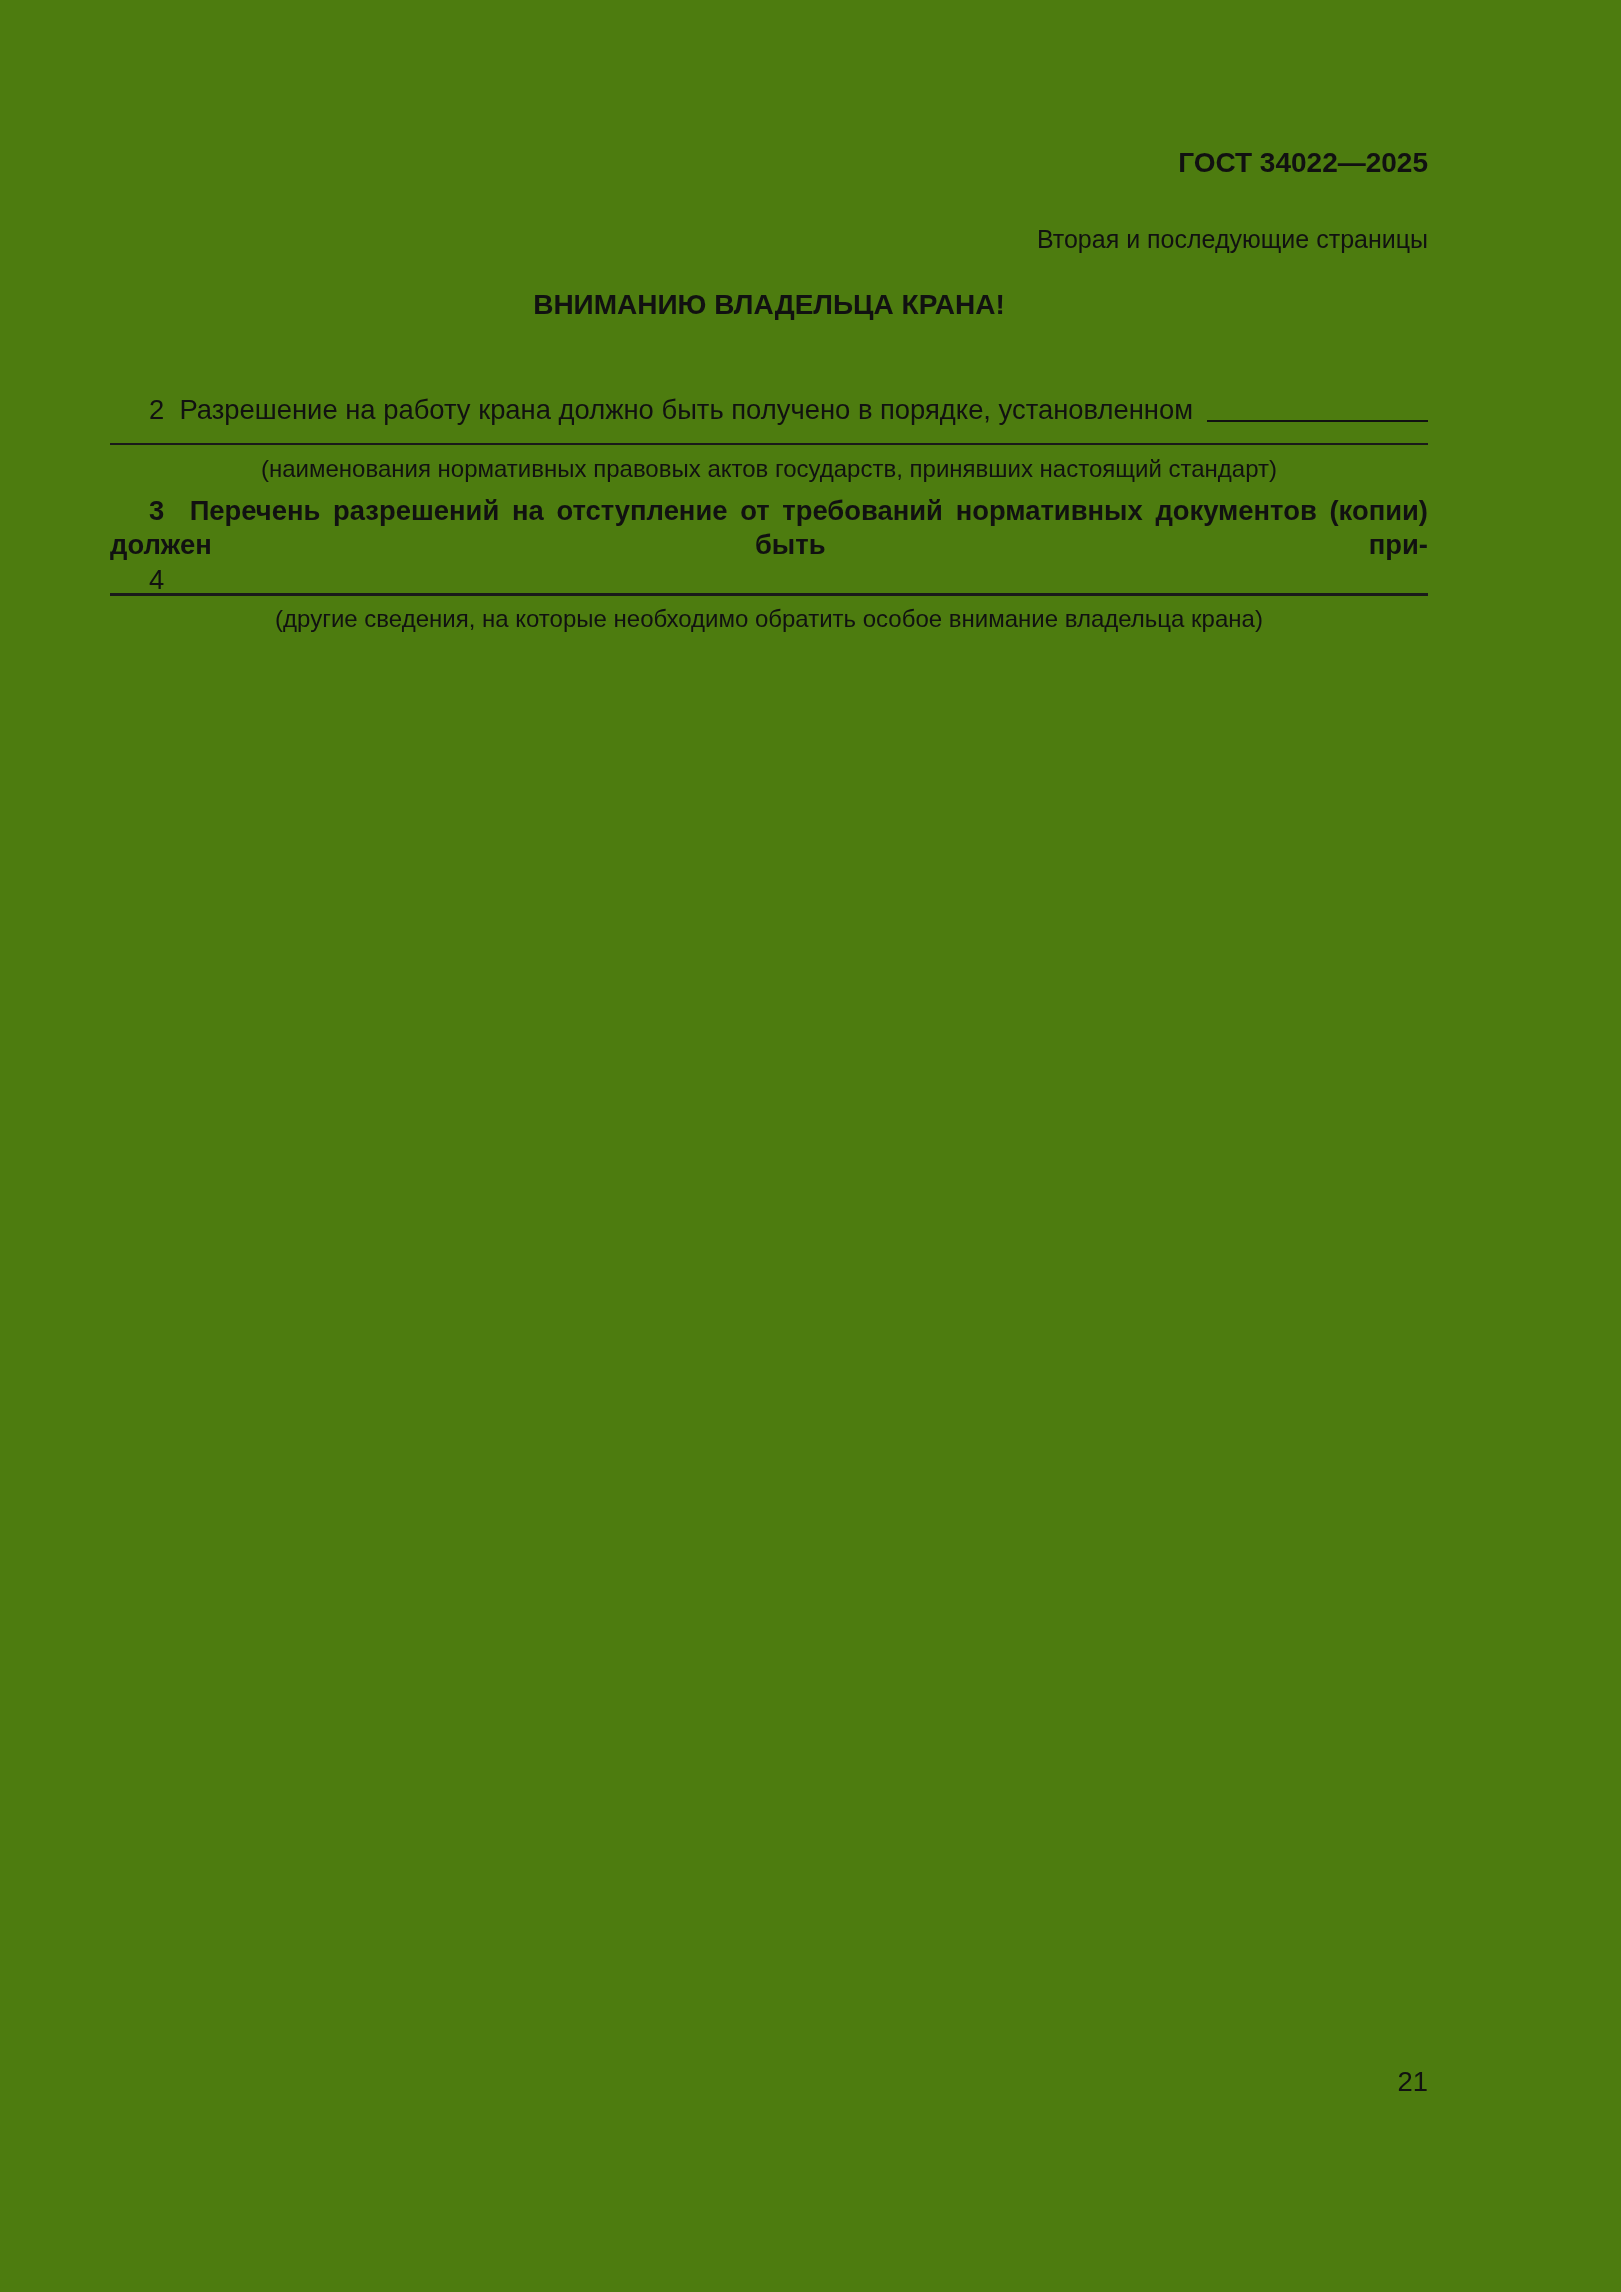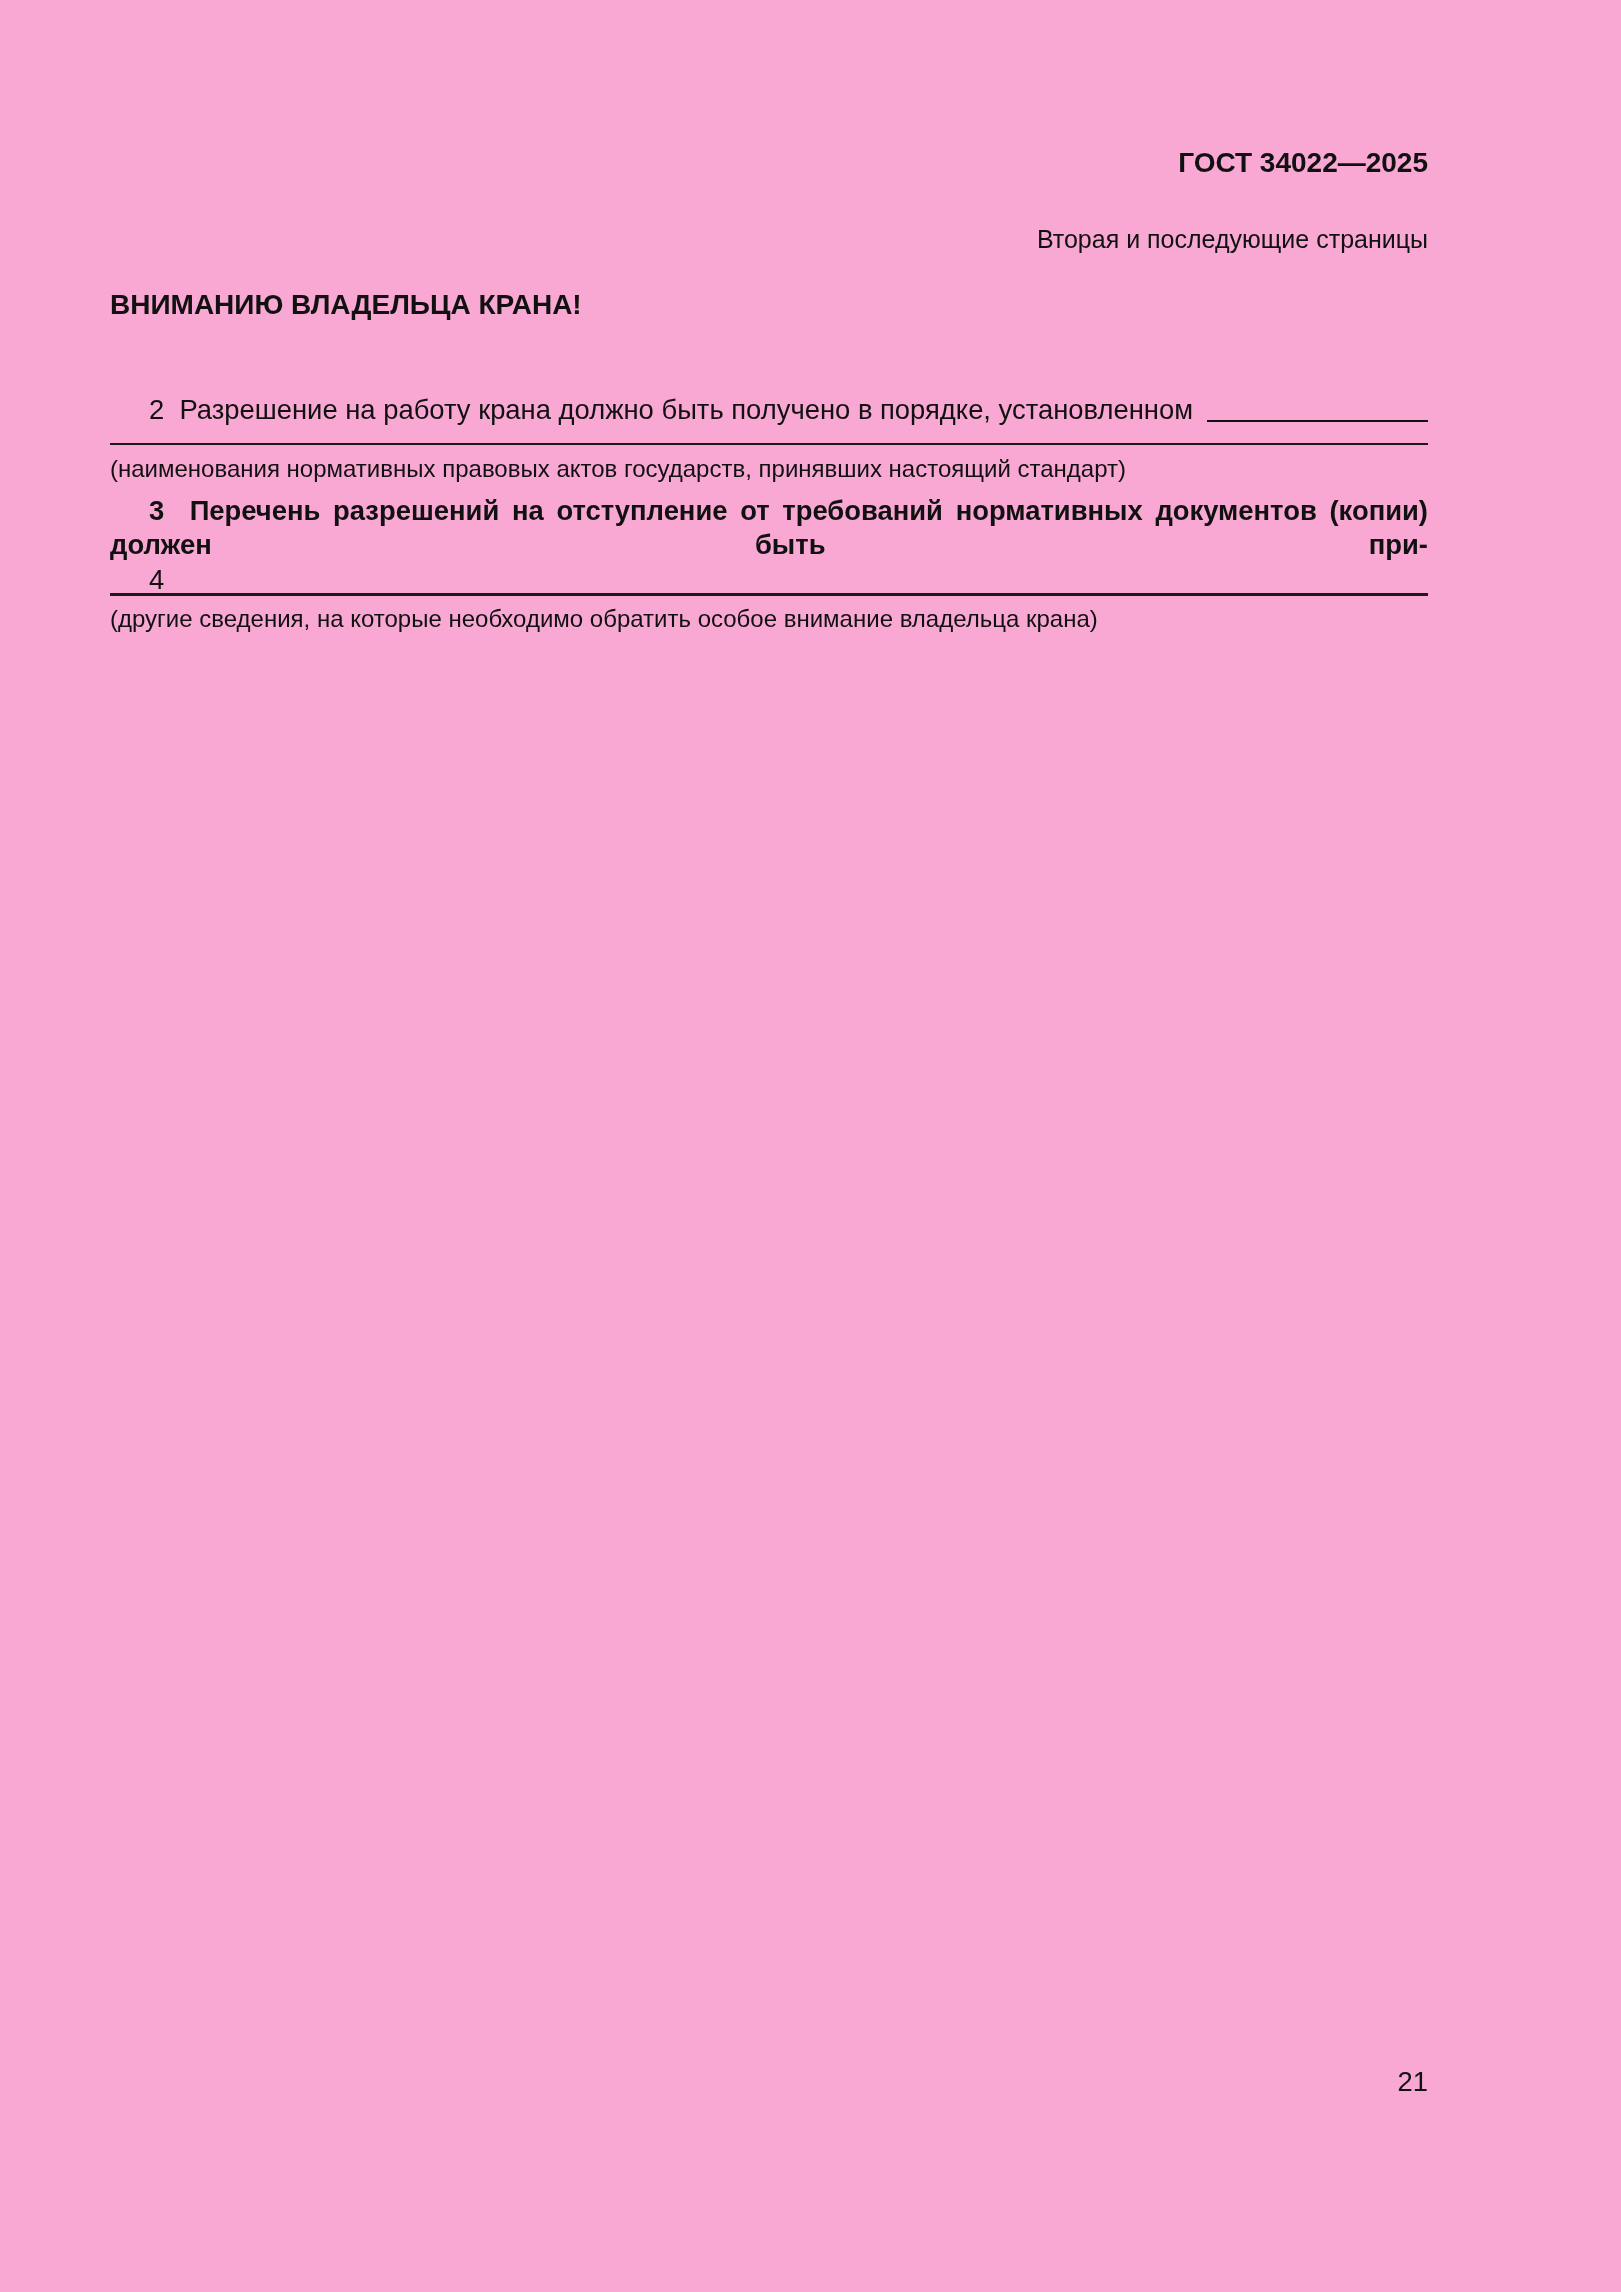--- a/index.html
+++ b/index.html
@@ -4,35 +4,35 @@
 <style>
   html, body {
     margin: 0;
     padding: 0;
     background: #ffffff;
   }
   .page {
     position: relative;
     width: 1621px;
     height: 2293px;
-    background: #f9a8d4;
+    background: #4d7c0f;
     font-family: "Liberation Sans", sans-serif;
     color: #111111;
     overflow: hidden;
   }
   .content {
     position: absolute;
     left: 110px;
     top: 0;
     width: 1318px;
     height: 100%;
   }
   .block { position: absolute; left: 0; width: 100%; }
   .right  { text-align: right; }
-  .center { }
+  .center { text-align: center; }
   .bold   { font-weight: bold; }
 
   .gost-number {
     top: 147px;
     font-size: 28px;
     line-height: 31px;
   }
   .page-variant {
     top: 224px;
     font-size: 25px;

